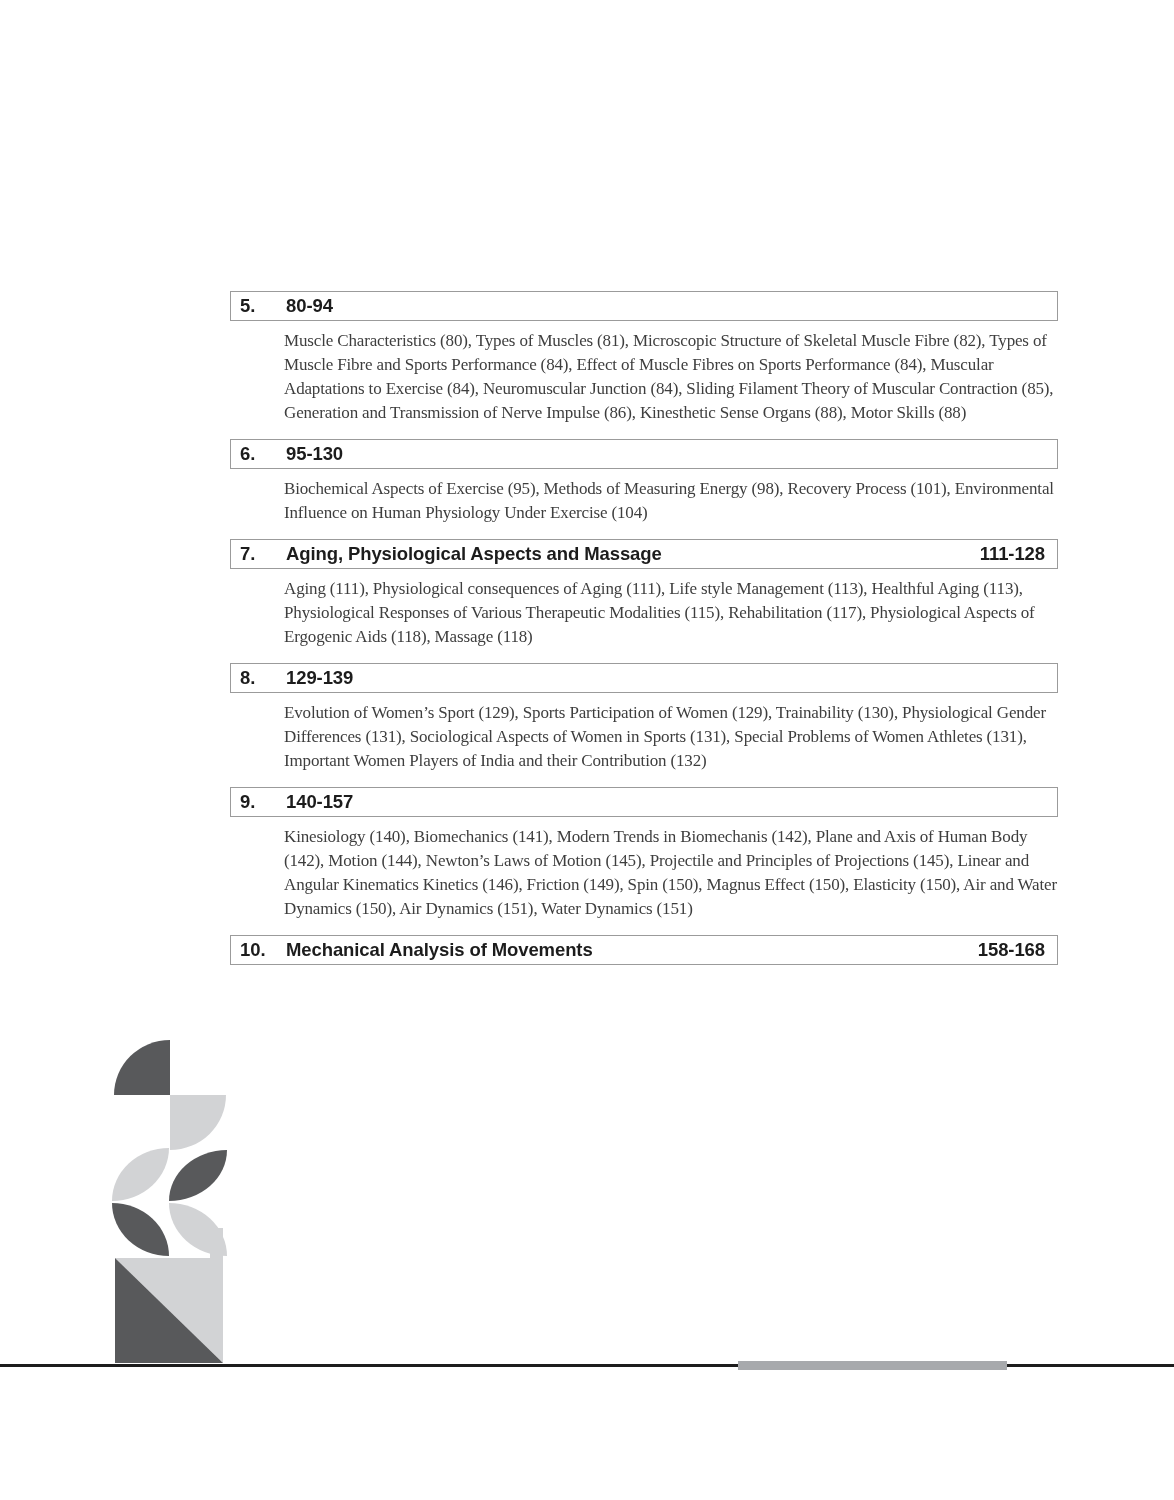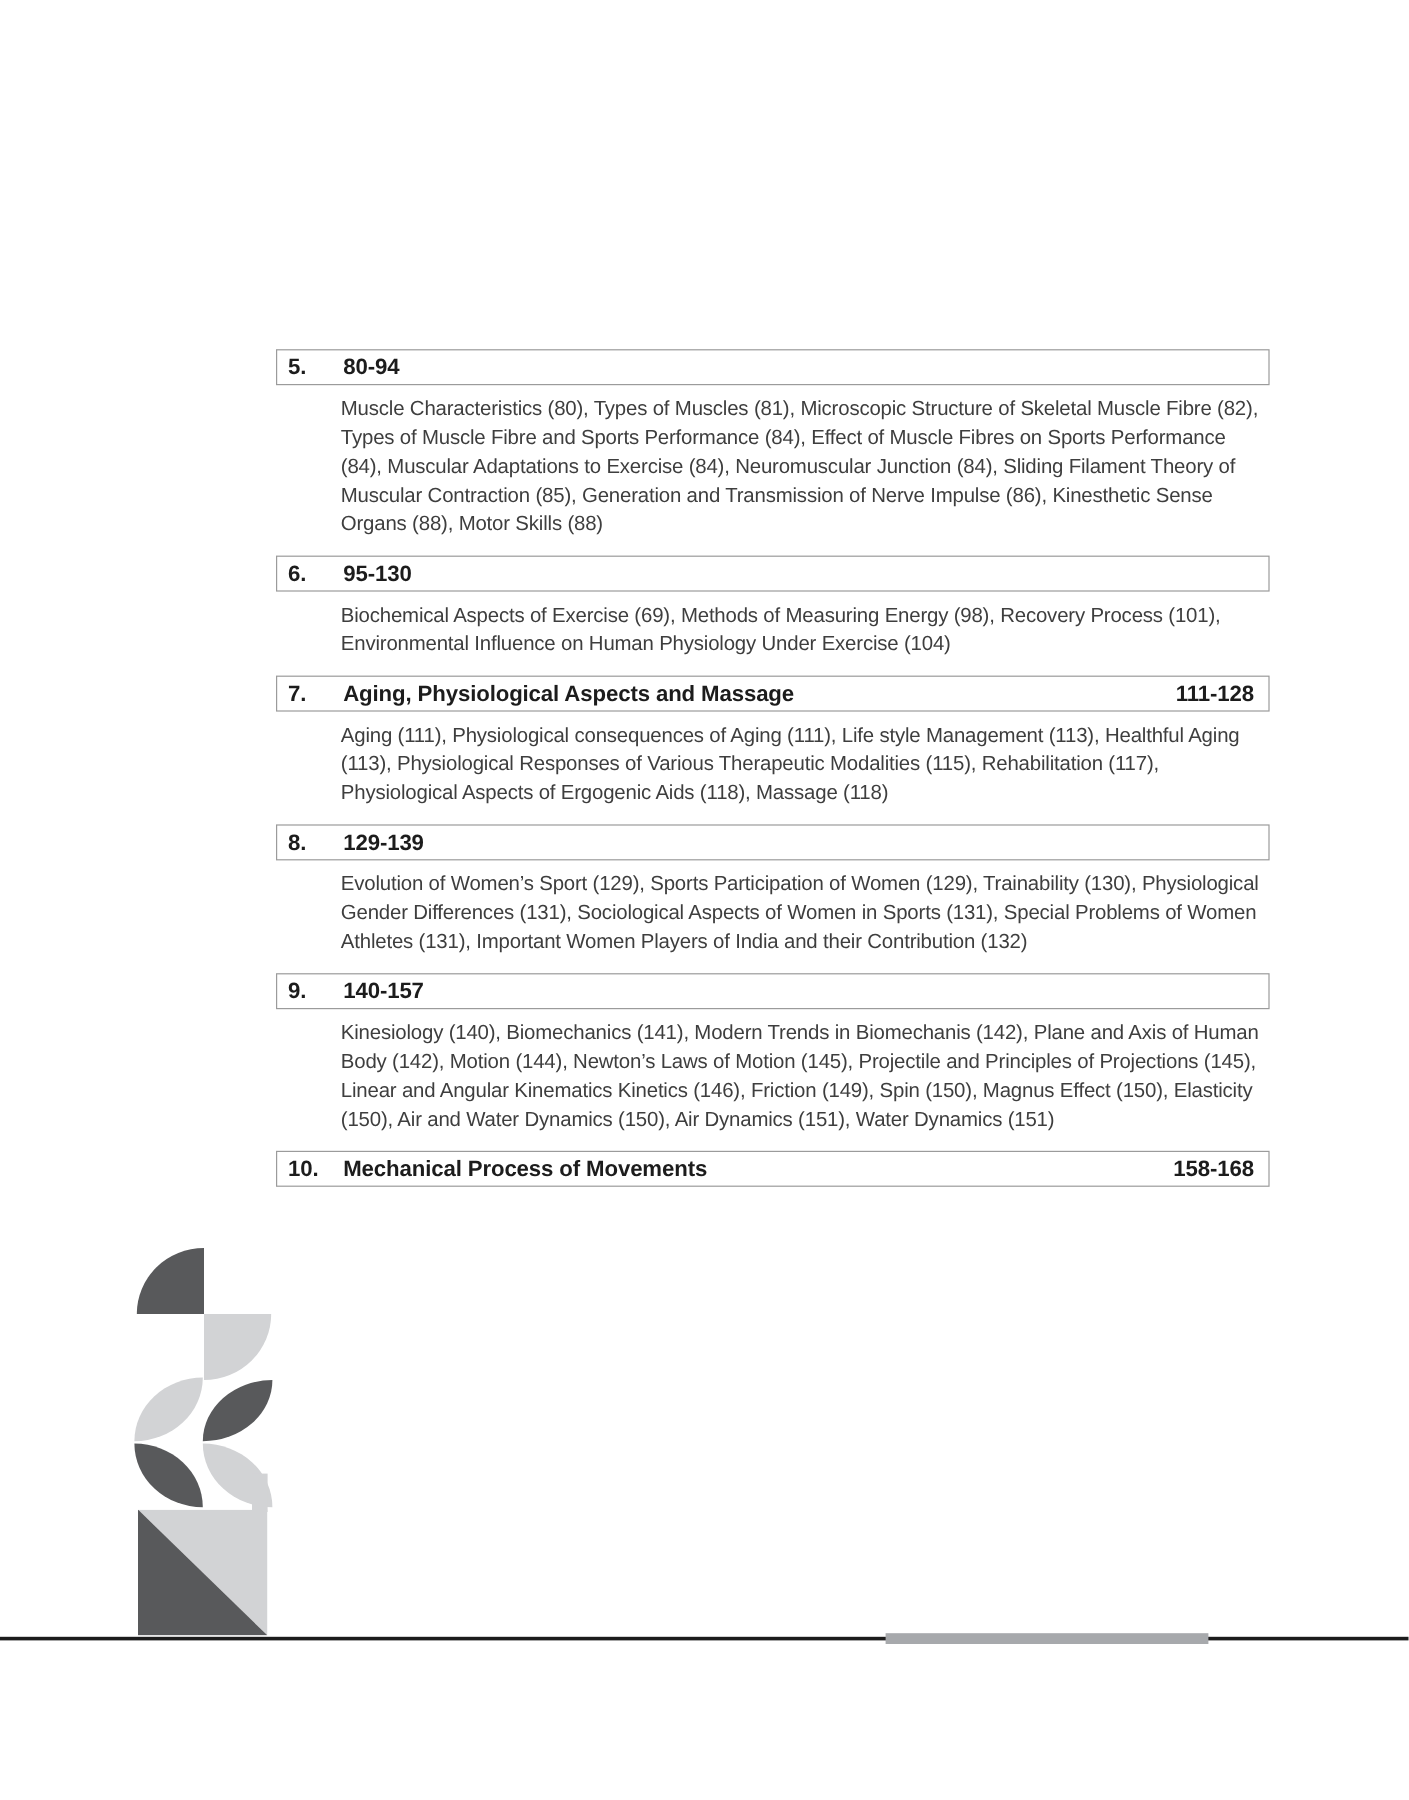--- a/index.html
+++ b/index.html
@@ -19,20 +19,21 @@
     letter-spacing:-0.1px;
   }
   .num{flex:0 0 46px;}
   .title{flex:1 1 auto;}
   .pages{flex:0 0 auto;text-align:center;}
   .desc{
     margin:8px 0 14px 54px;
     font-size:17px;line-height:24px;
     color:var(--text-body,#3e3e3e);
     letter-spacing:-0.15px;
+    font-family:Liberation Serif, serif;
   }
   
   .logo{position:absolute;left:112px;top:1040px;width:112px;height:325px;}
   .shape{position:absolute;}
   .q-dark{left:2px;top:0;width:56px;height:55px;background:var(--logo-dark,#58595b);border-radius:100% 0 0 0;}
   .q-light{left:58px;top:55px;width:56px;height:55px;background:var(--logo-light,#d2d3d5);border-radius:0 0 100% 0;}
   .leaf-light-1{left:0;top:108px;width:57px;height:53px;background:var(--logo-light,#d2d3d5);border-radius:100% 0 100% 0;}
   .leaf-dark-1{left:57px;top:110px;width:58px;height:51px;background:var(--logo-dark,#58595b);border-radius:100% 0 100% 0;}
   .leaf-dark-2{left:0;top:163px;width:57px;height:53px;background:var(--logo-dark,#58595b);border-radius:0 100% 0 100%;}
   .leaf-light-2{left:57px;top:163px;width:58px;height:53px;background:var(--logo-light,#d2d3d5);border-radius:0 100% 0 100%;}
@@ -57,21 +58,21 @@
         <span class="pages">80-94</span>
       </header>
       <p class="desc">Muscle Characteristics (80), Types of Muscles (81), Microscopic Structure of Skeletal Muscle Fibre (82), Types of Muscle Fibre and Sports Performance (84), Effect of Muscle Fibres on Sports Performance (84), Muscular Adaptations to Exercise (84), Neuromuscular Junction (84), Sliding Filament Theory of Muscular Contraction (85), Generation and Transmission of Nerve Impulse (86), Kinesthetic Sense Organs (88), Motor Skills (88)</p>
     </section>
 
     <section class="entry">
       <header class="entry-head">
         <span class="num">6.</span>
         <span class="pages">95-130</span>
       </header>
-      <p class="desc">Biochemical Aspects of Exercise (69), Methods of Measuring Energy (98), Recovery Process (101), Environmental Influence on Human Physiology Under Exercise (104)</p>
+      <p class="desc">Biochemical Aspects of Exercise (95), Methods of Measuring Energy (98), Recovery Process (101), Environmental Influence on Human Physiology Under Exercise (104)</p>
     </section>
 
     <section class="entry">
       <header class="entry-head">
         <span class="num">7.</span>
         <span class="title">Aging, Physiological Aspects and Massage</span>
         <span class="pages">111-128</span>
       </header>
       <p class="desc">Aging (111), Physiological consequences of Aging (111), Life style Management (113), Healthful Aging (113), Physiological Responses of Various Therapeutic Modalities (115), Rehabilitation (117), Physiological Aspects of Ergogenic Aids (118), Massage (118)</p>
     </section>
@@ -88,21 +89,21 @@
       <header class="entry-head">
         <span class="num">9.</span>
         <span class="pages">140-157</span>
       </header>
       <p class="desc">Kinesiology (140), Biomechanics (141), Modern Trends in Biomechanis (142), Plane and Axis of Human Body (142), Motion (144), Newton’s Laws of Motion (145), Projectile and Principles of Projections (145), Linear and Angular Kinematics Kinetics (146), Friction (149), Spin (150), Magnus Effect (150), Elasticity (150), Air and Water Dynamics (150), Air Dynamics (151), Water Dynamics (151)</p>
     </section>
 
     <section class="entry">
       <header class="entry-head">
         <span class="num">10.</span>
-        <span class="title">Mechanical Process of Movements</span>
+        <span class="title">Mechanical Analysis of Movements</span>
         <span class="pages">158-168</span>
       </header>
     </section>
 
   </main>
 
   <div class="logo">
     <div class="shape q-dark"></div>
     <div class="shape q-light"></div>
     <div class="shape leaf-light-1"></div>

